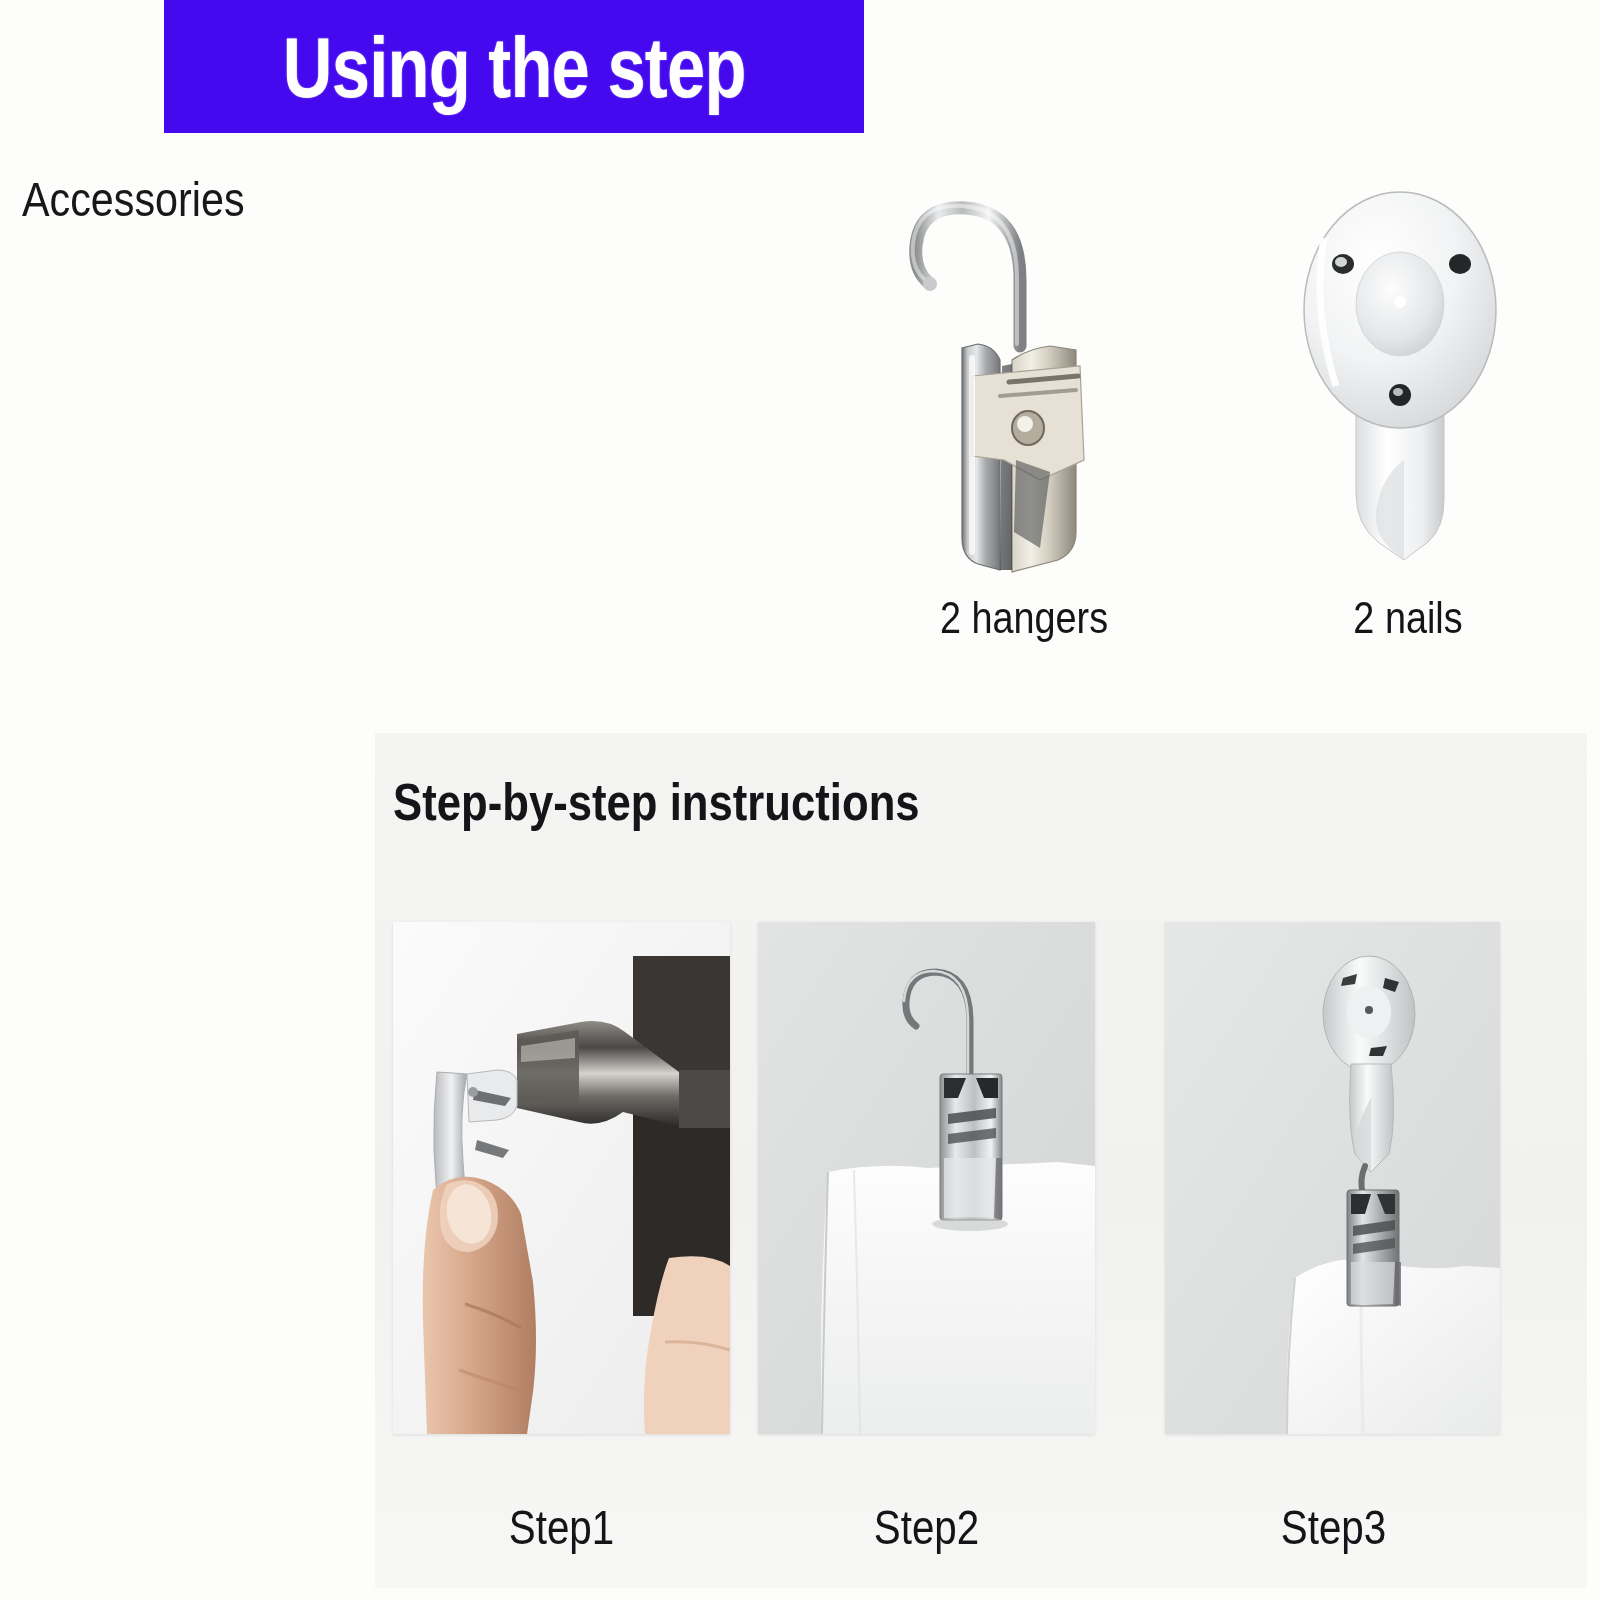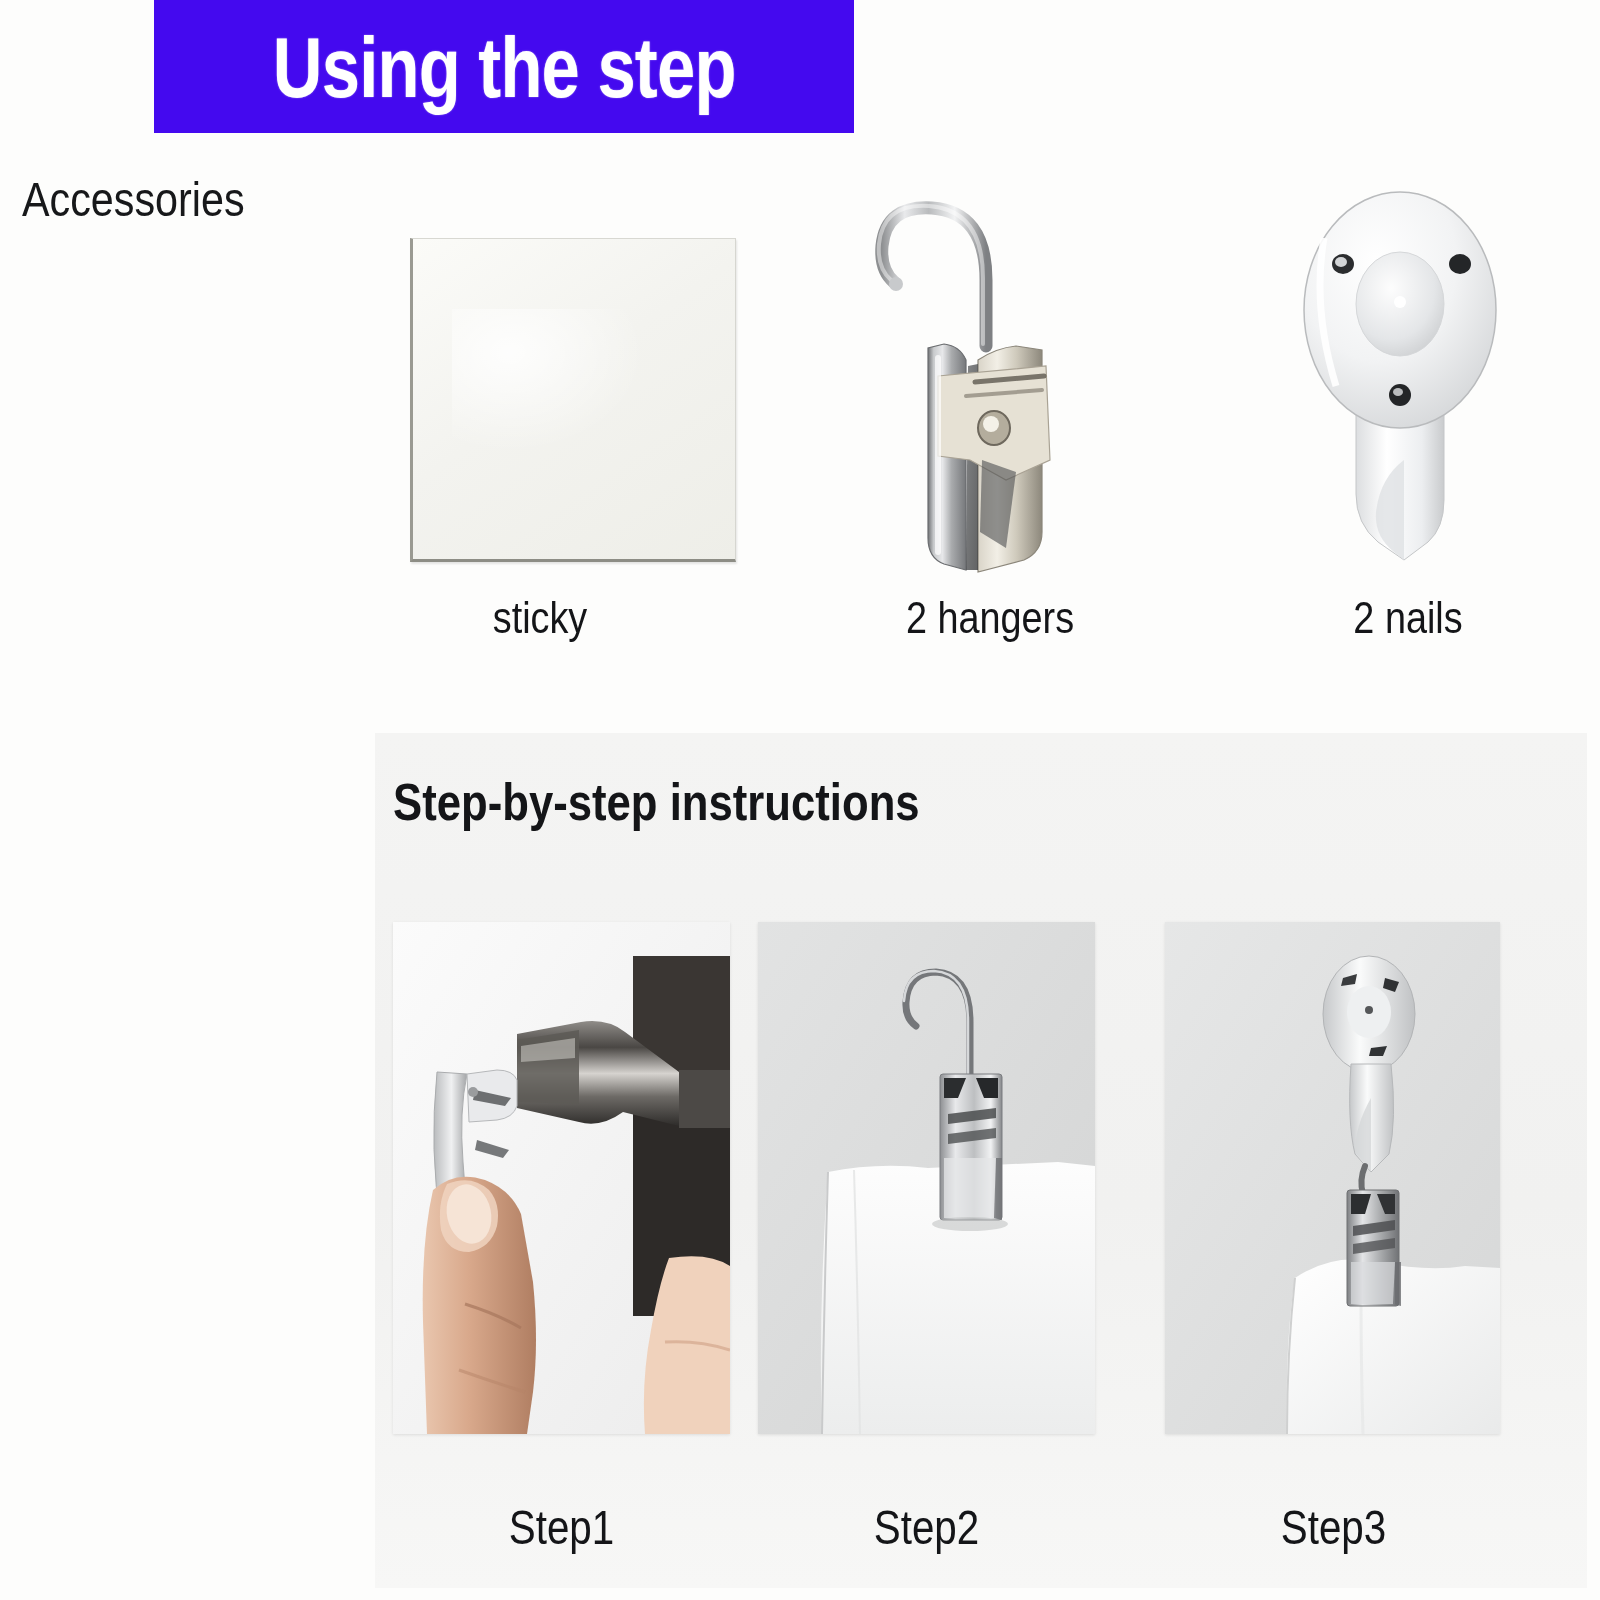--- a/index.html
+++ b/index.html
@@ -13,21 +13,21 @@
     height: 1600px;
     position: relative;
     overflow: hidden;
     font-family: "Liberation Sans", "DejaVu Sans", sans-serif;
     background: #fdfdfc;
   }
 
   
   #title-banner {
     position: absolute;
-    left: 154px;
+    left: 164px;
     top: 0px;
     width: 700px;
     height: 133px;
     background: #4409ef;
     display: flex;
     align-items: center;
     justify-content: center;
   }
   #title-banner .title-text {
     color: #ffffff;
@@ -78,21 +78,21 @@
     left: 0; right: 0;
     top: 432px;
     text-align: center;
     font-size: 45px;
     color: #141518;
     font-weight: 400;
     transform: scaleX(0.84);
     white-space: nowrap;
   }
   #acc-sticky  { left: 60px;  }
-  #acc-hangers { left: 510px; }
+  #acc-hangers { left: 544px; }
   #acc-nails   { left: 928px; }
 
   
   .sticky-pad {
     position: absolute;
     left: 50px;
     top: 78px;
     width: 322px;
     height: 320px;
     background: linear-gradient(145deg, #fbfbf8 0%, #f3f3ef 45%, #eeeee8 100%);
@@ -171,26 +171,20 @@
 <body>
 
 <div id="title-banner">
   <span class="title-text">Using the step</span>
 </div>
 
 <div id="accessories-label">Accessories</div>
 
 <div id="accessories-row">
 
-  <div class="accessory" id="acc-sticky">
-    <div class="art">
-      <div class="sticky-pad"></div>
-    </div>
-    <div class="caption">sticky</div>
-  </div>
 
   <div class="accessory" id="acc-hangers">
     <div class="art">
       <svg class="clip-art" viewBox="0 0 360 425" preserveAspectRatio="xMidYMid meet">
         <defs>
           <linearGradient id="steelH" x1="0" y1="0" x2="1" y2="0">
             <stop offset="0%" stop-color="#8d8f91"></stop>
             <stop offset="22%" stop-color="#e9eaec"></stop>
             <stop offset="45%" stop-color="#b9bbbd"></stop>
             <stop offset="70%" stop-color="#f2f3f4"></stop>

